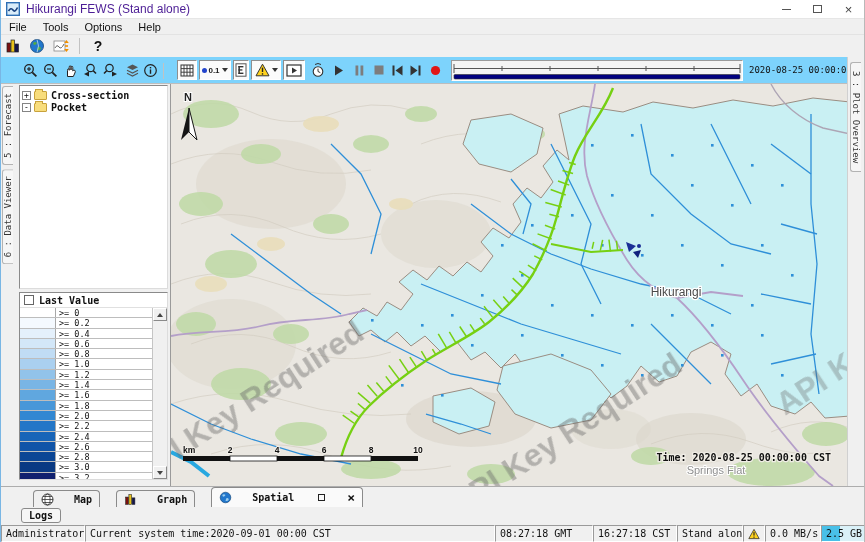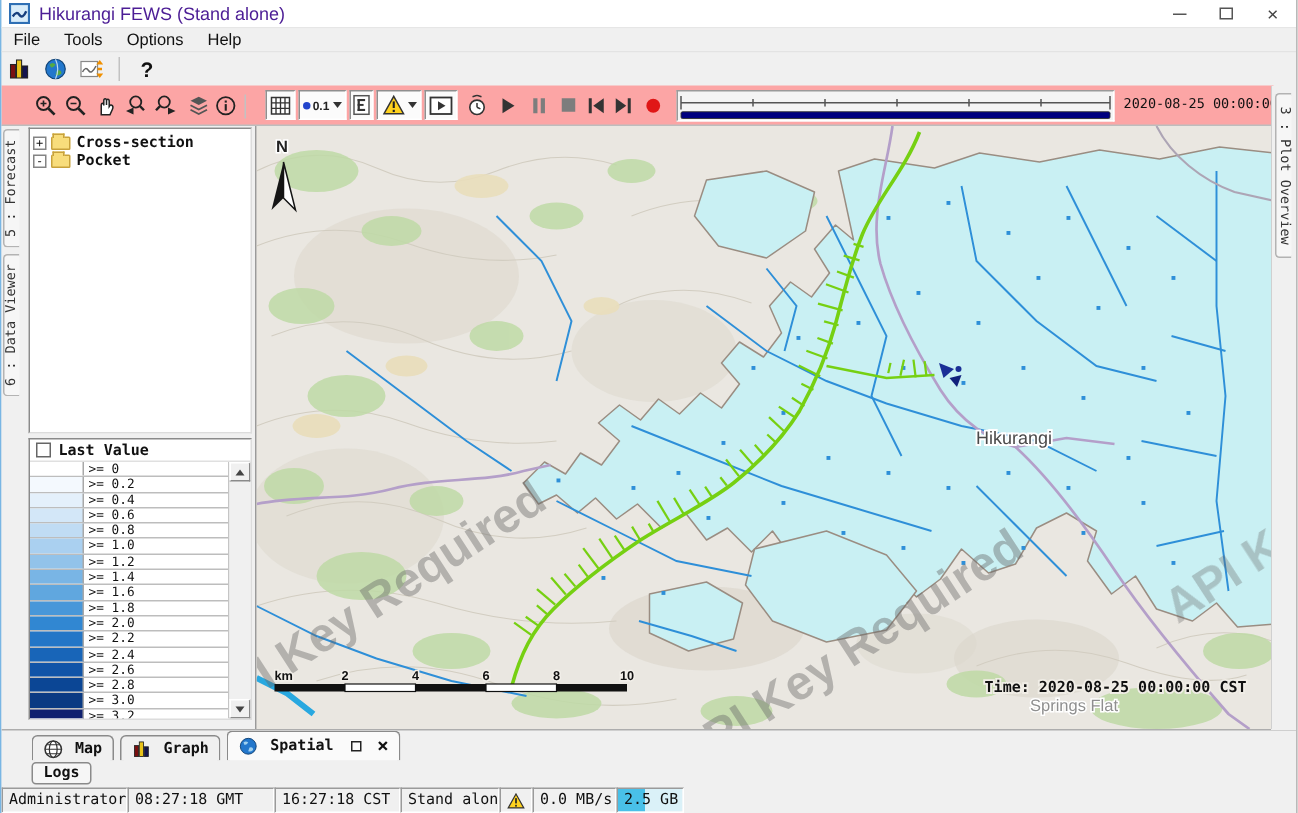--- a/index.html
+++ b/index.html
@@ -25,21 +25,21 @@
   .menu-item { padding:1px 8px; }
 
   
   .toolbar1 { position:absolute; left:0; top:35px; width:100%; height:22px; background:#f0f0f0;
               display:flex; align-items:center; }
   .tb-btn { width:24px; height:20px; display:flex; align-items:center; justify-content:center; }
   .tb-sep { width:1px; height:16px; background:#c2c2c2; margin:0 6px; }
   .help-q { font-size:14px; font-weight:bold; color:#111; }
 
   
-  .toolbar2 { position:absolute; left:0; top:57px; width:848px; height:27px; background:#fca5a5;
+  .toolbar2 { position:absolute; left:0; top:57px; width:848px; height:27px; background:#7dd3fc;
               border-bottom:1px solid #bdbdbd; }
   .t2 { position:absolute; top:3px; height:20px; display:flex; align-items:center; justify-content:center; }
   .boxed { border:1px solid; border-color:#8f8f8f #ffffff #ffffff #8f8f8f; background:#fbfbfb; }
   .dd-arrow { width:0; height:0; border-left:3px solid transparent; border-right:3px solid transparent;
               border-top:4px solid #333; margin-left:2px; }
   .interval-dot { width:5px; height:5px; border-radius:50%; background:#2244cc; margin-right:1px; }
   .interval-txt { font-size:8px; font-weight:bold; color:#222; }
   .timeline-box { position:absolute; left:450px; top:3px; width:292px; height:21px;
                   border:1px solid; border-color:#9a9a9a #ffffff #ffffff #9a9a9a; background:#f4f4f4; }
   .timeline-date { position:absolute; left:748px; top:8px; font-size:9px; color:#111; white-space:nowrap; }
@@ -95,22 +95,22 @@
   .tri-down { width:0; height:0; border-left:3px solid transparent; border-right:3px solid transparent; border-top:4px solid #444; }
 
   
   .map-area { position:absolute; left:169px; top:84px; width:679px; height:402px; border-left:1px solid #9a9a9a;
               background:#eae7e1; overflow:hidden; }
 
   
   .bottom-tabs { position:absolute; left:0; top:486px; width:865px; height:21px; background:#f0f0f0;
                  border-top:1px solid #adadad; display:flex; align-items:flex-end; padding-left:20px; gap:4px; }
   .btab { border:1px solid #8a8a8a; border-bottom:none; border-radius:4px 4px 0 0; background:#f0f0f0;
-          display:flex; align-items:center; gap:8px; height:17px; padding:0 7px;
-          font-family:"DejaVu Sans Mono", monospace; font-size:10px; font-weight:bold; color:#111; }
+          display:flex; align-items:center; gap:20px; height:17px; padding:0 7px;
+          font-family:"DejaVu Sans Mono", monospace; font-size:10px; font-weight:bold; color:#111;margin-left:12px; }
   .btab.active { background:#fafafa; height:20px;align-items:center; }
   .tab-max { width:7px; height:7px; border:1.5px solid #222; margin-left:4px; }
   .tab-close { font-size:13px; font-weight:bold; color:#111; line-height:1; margin-left:2px; }
 
   .logs-row { position:absolute; left:0; top:507px; width:100%; height:18px; background:#f0f0f0; }
   .logs-btn { position:absolute; left:20px; top:1px; border:1px solid #8a8a8a; border-radius:3px; background:#f6f6f6;
               font-family:"DejaVu Sans Mono", monospace; font-size:10px; font-weight:bold; color:#111; padding:1px 7px; }
 
   
   .statusbar { position:absolute; left:0; top:525px; width:865px; height:17px; background:#f0f0f0;
@@ -695,20 +695,23 @@
 </div>
 
 <div class="logs-row">
   <button class="logs-btn">Logs</button>
 </div>
 
 <div class="statusbar">
   <div class="scell" style="width:84px;">
       <span>Administrator</span>
     </div>
+  <div class="scell grow">
+      <span>Current system time:2020-09-01 00:00 CST</span>
+    </div>
   <div class="scell" style="width:98px;">
       <span>08:27:18 GMT</span>
     </div>
   <div class="scell" style="width:84px;">
       <span>16:27:18 CST</span>
     </div>
   <div class="scell" style="width:66px;">
       <span>Stand alone</span>
     </div>
   <div class="scell" style="width:22px;justify-content:center;">

